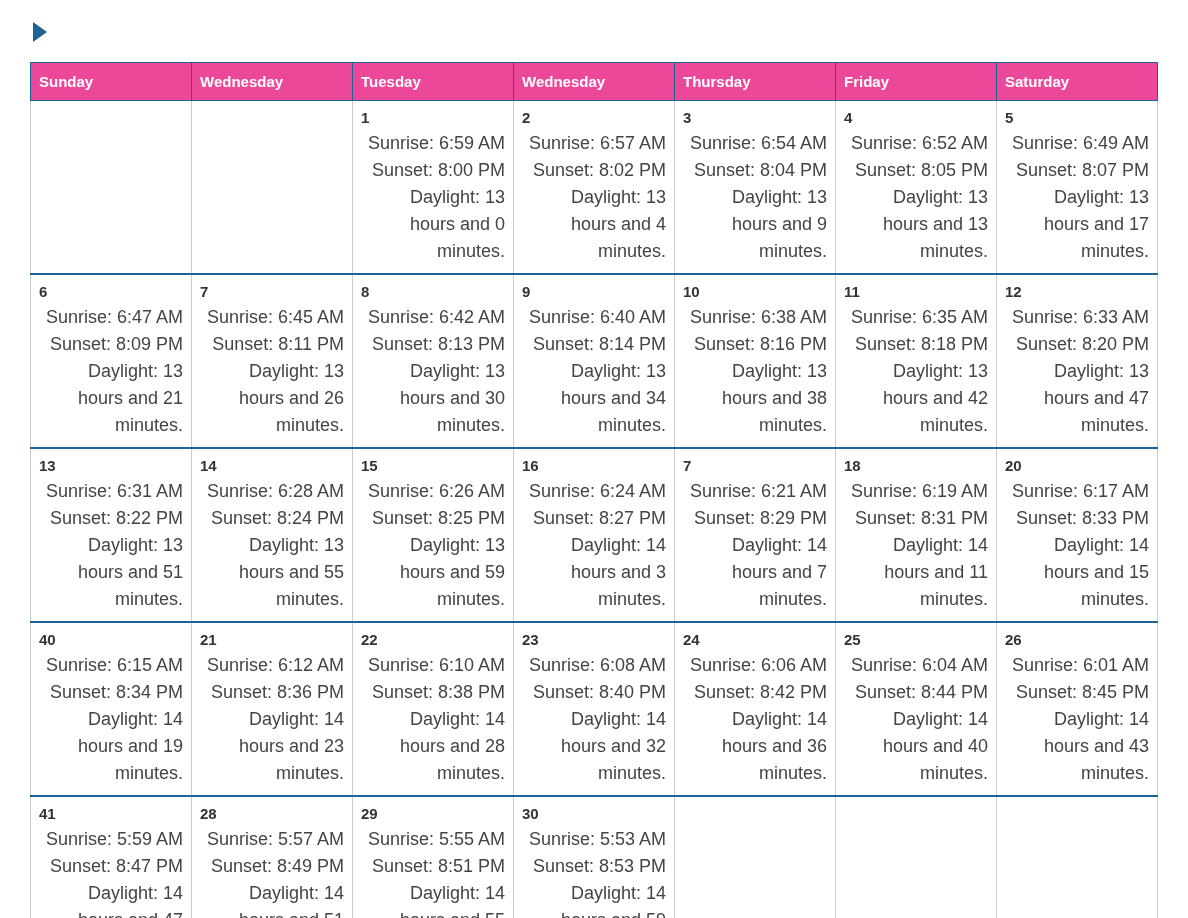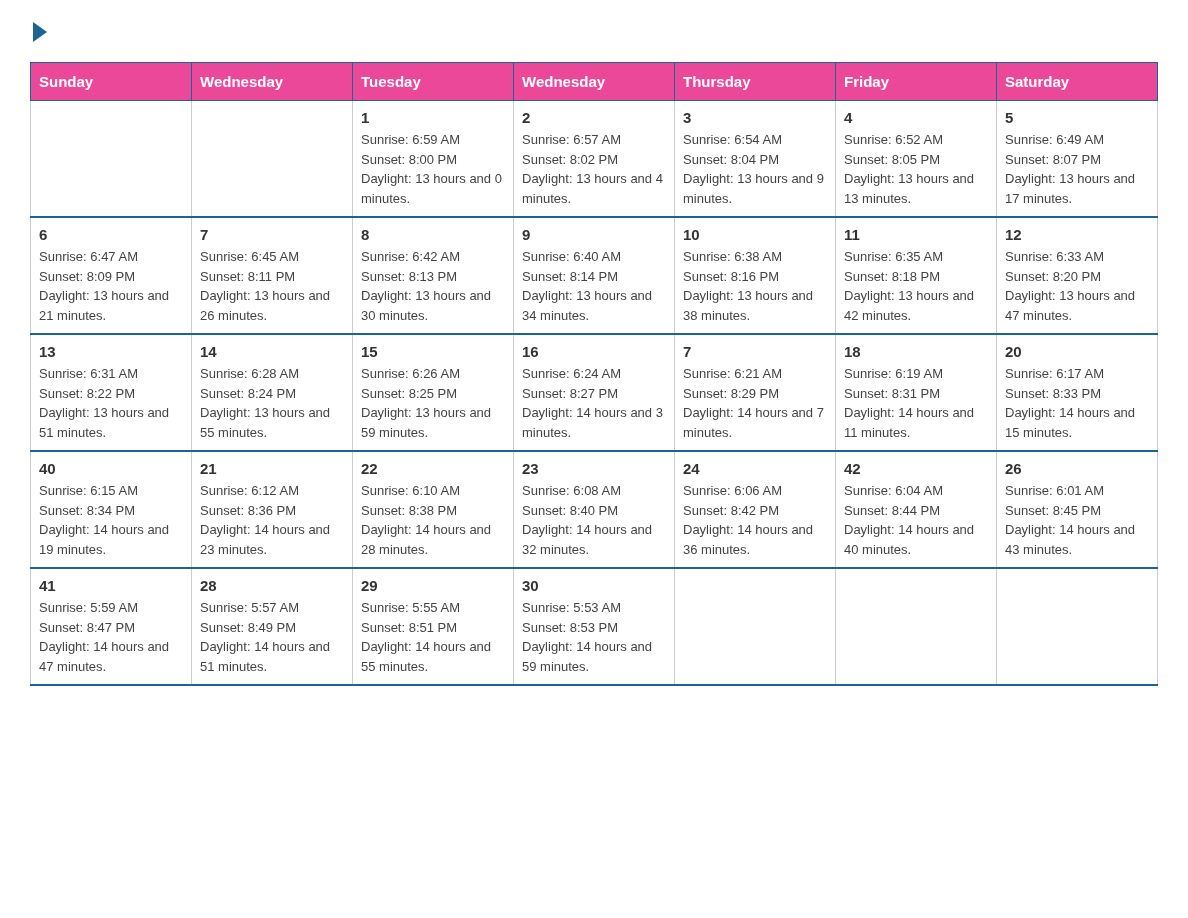--- a/index.html
+++ b/index.html
@@ -85,23 +85,24 @@
       height: 110px;
     }
     .day-number {
       font-size: 15px;
       font-weight: bold;
       color: #333;
       display: block;
       margin-bottom: 4px;
     }
     .day-info {
-      font-size: 13px;
+      font-size: 18px;
       color: #444;
       line-height: 1.5;
+      text-align: right;
     }
   </style>
 </head>
 <body>
 
 <div class="header">
   <div class="logo">
     <div class="logo-top">
       <span class="logo-general"></span>
       <div class="logo-arrow"></div>
@@ -226,21 +227,21 @@
         </td>
         <td>
           <span class="day-number">23</span>
           <div class="day-info">Sunrise: 6:08 AM<br>Sunset: 8:40 PM<br>Daylight: 14 hours and 32 minutes.</div>
         </td>
         <td>
           <span class="day-number">24</span>
           <div class="day-info">Sunrise: 6:06 AM<br>Sunset: 8:42 PM<br>Daylight: 14 hours and 36 minutes.</div>
         </td>
         <td>
-          <span class="day-number">42</span>
+          <span class="day-number">25</span>
           <div class="day-info">Sunrise: 6:04 AM<br>Sunset: 8:44 PM<br>Daylight: 14 hours and 40 minutes.</div>
         </td>
         <td>
           <span class="day-number">26</span>
           <div class="day-info">Sunrise: 6:01 AM<br>Sunset: 8:45 PM<br>Daylight: 14 hours and 43 minutes.</div>
         </td>
       </tr>
       <tr>
         <td>
           <span class="day-number">41</span>

